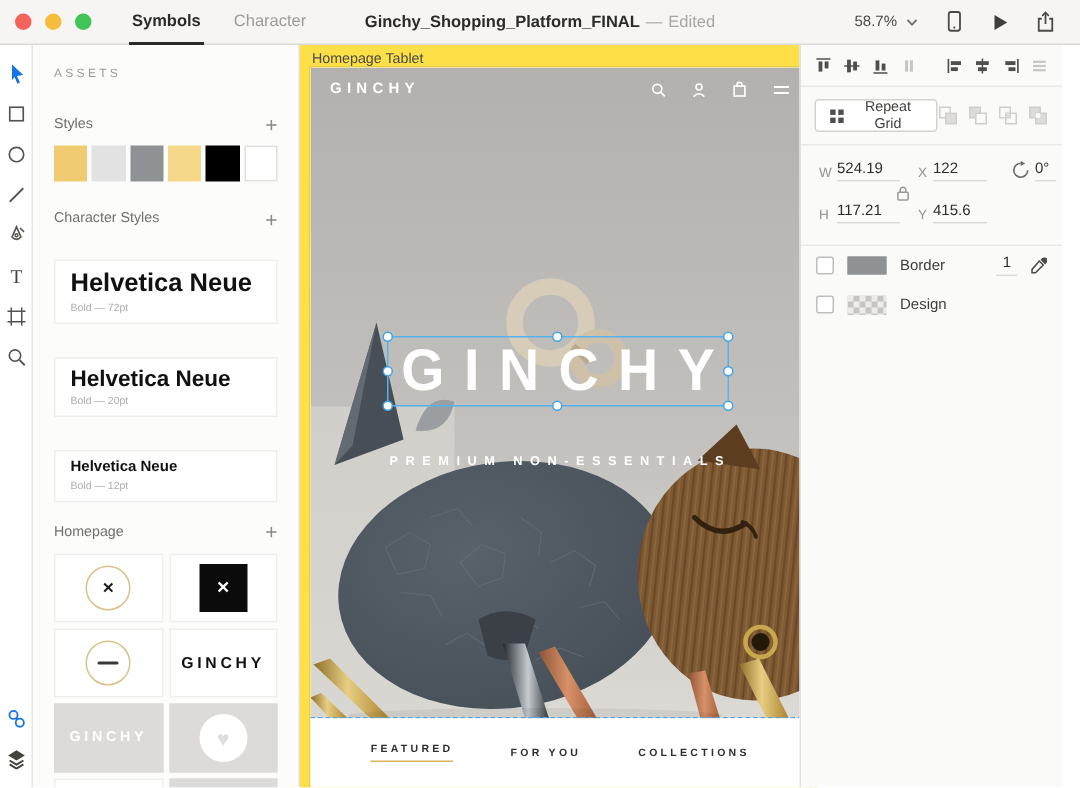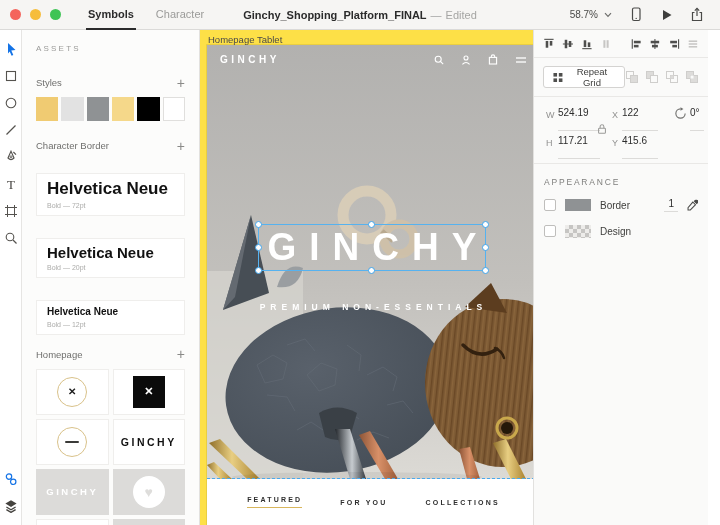--- a/index.html
+++ b/index.html
@@ -94,21 +94,21 @@
   
   .inspector { position:absolute; top:30px; right:12px; bottom:0; width:175px; background:#FAFAF9; border-left:1px solid #E2E1DF; z-index:20; }
   .align-row { display:flex; align-items:center; padding:7px 9px 6px; gap:7px; }
   .align-row .gap { width:6px; }
   .divider { height:1px; background:#E9E8E6; }
   .rg-row { display:flex; align-items:center; padding:8px 9px; }
   .rg-btn { display:flex; align-items:center; gap:6px; border:1px solid #D4D3D1; background:#FFF; border-radius:3px; height:22px; padding:0 9px; font-size:9.5px; color:#3E3E3C; }
   .bool-ops { display:flex; gap:6px; margin-left:auto; }
   .transform { position:relative; height:66px; }
   .t-label { position:absolute; font-size:9px; color:#919190; }
-  .t-field { position:absolute; font-size:10px; color:#2C2C2C; border-bottom:1px solid #DCDBD9; padding-bottom:12px; }
+  .t-field { position:absolute; font-size:10px; color:#2C2C2C; border-bottom:1px solid #DCDBD9; padding-bottom:2px; }
   .app-header { padding:13px 10px 5px; font-size:8.5px; letter-spacing:1.8px; color:#7E7E7C; }
   .app-row { display:flex; align-items:center; height:26px; padding:0 10px; }
   .checkbox { width:12px; height:12px; border:1px solid #BFBEBC; border-radius:2px; background:#FFF; margin-right:9px; flex:none; }
   .checkbox.checked { background:#4A4D50; border-color:#4A4D50; display:flex; align-items:center; justify-content:center; }
   .swatch-sm { width:26px; height:12px; border:1px solid #D8D7D5; margin-right:9px; flex:none; }
   .swatch-fill { background:#FFF; }
   .swatch-border { background:#8F9294; border-color:#8F9294; }
   .swatch-shadow { background-image:conic-gradient(#C6C5C3 25%, #EDECEA 0 50%, #C6C5C3 0 75%, #EDECEA 0); background-size:8px 8px; border:none; width:26px; height:13px; }
   .app-label { font-size:10px; color:#3E3E3C; }
   .row-right { margin-left:auto; display:flex; align-items:center; gap:8px; }
@@ -227,21 +227,21 @@
     <div class="swatches">
       <div class="swatch" style="background-color: rgb(240, 203, 114);"></div>
       <div class="swatch" style="background-color: rgb(226, 226, 226);"></div>
       <div class="swatch" style="background-color: rgb(143, 146, 148);"></div>
       <div class="swatch" style="background-color: rgb(245, 216, 138);"></div>
       <div class="swatch" style="background-color: rgb(0, 0, 0);"></div>
       <div class="swatch bordered" style="background-color: rgb(255, 255, 255);"></div>
     </div>
 
     <div class="sec-row">
-      <span class="sec-label">Character Border</span>
+      <span class="sec-label">Character Styles</span>
       <span class="plus-btn">+</span>
     </div>
     <div class="style-card">
       <div class="style-name-lg">Helvetica Neue</div>
       <div class="style-meta">Bold — 72pt</div>
     </div>
     <div class="style-card">
       <div class="style-name-md">Helvetica Neue</div>
       <div class="style-meta">Bold — 20pt</div>
     </div>
@@ -529,21 +529,20 @@
           <rect x="3" y="6" width="8" height="6" rx="1" stroke="#9A9A98" stroke-width="1.2" fill="none"></rect>
           <path d="M4.8 6 V4.3 a2.2 2.2 0 0 1 4.4 0 V6" stroke="#9A9A98" stroke-width="1.2" fill="none"></path>
         </svg>
       <span class="t-label" style="left:12px; top:41px;">H</span>
       <span class="t-field" style="left:24px; top:38px; width:42px;">117.21</span>
       <span class="t-label" style="left:78px; top:41px;">Y</span>
       <span class="t-field" style="left:88px; top:38px; width:36px;">415.6</span>
     </div>
     <div class="divider"></div>
 
-    <div class="app-header">APPEARANCE</div>
 
 
 
     <div class="app-row">
       <span class="checkbox"></span>
       <span class="swatch-sm swatch-border"></span>
       <span class="app-label">Border</span>
       <span class="row-right">
         <span class="border-val">1</span>
         <svg width="12" height="12" viewBox="0 0 13 13">

